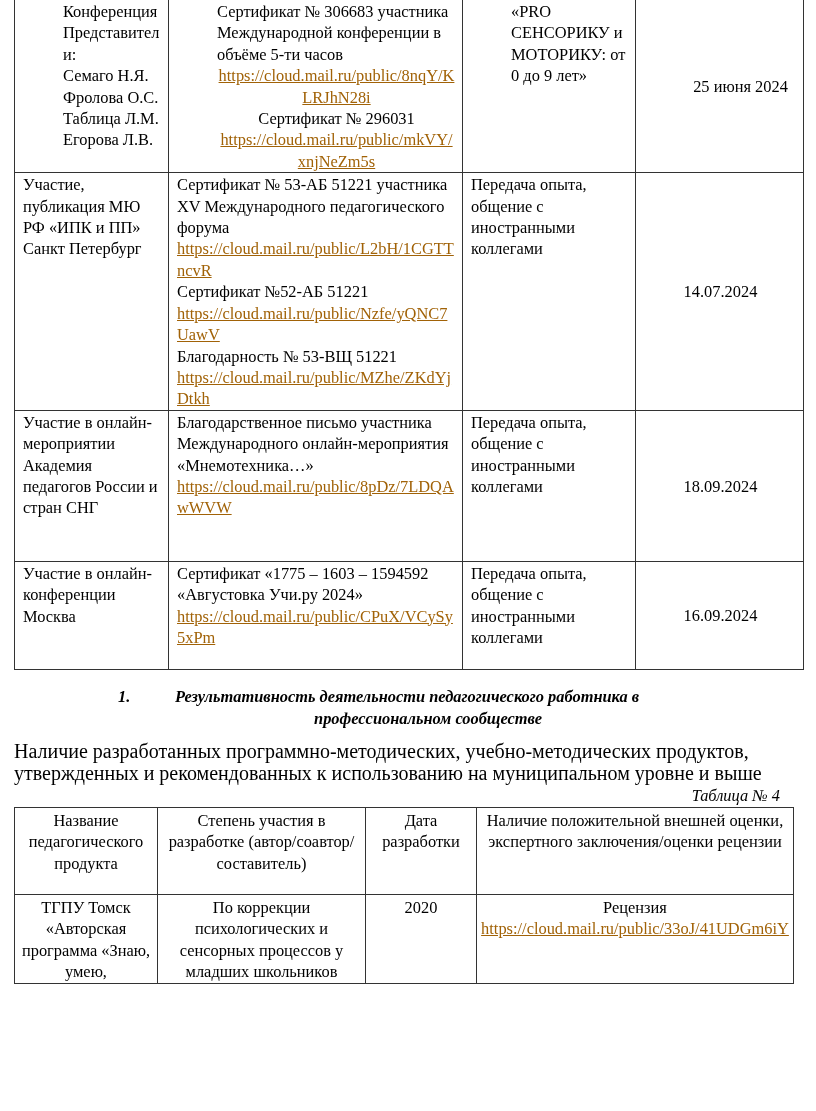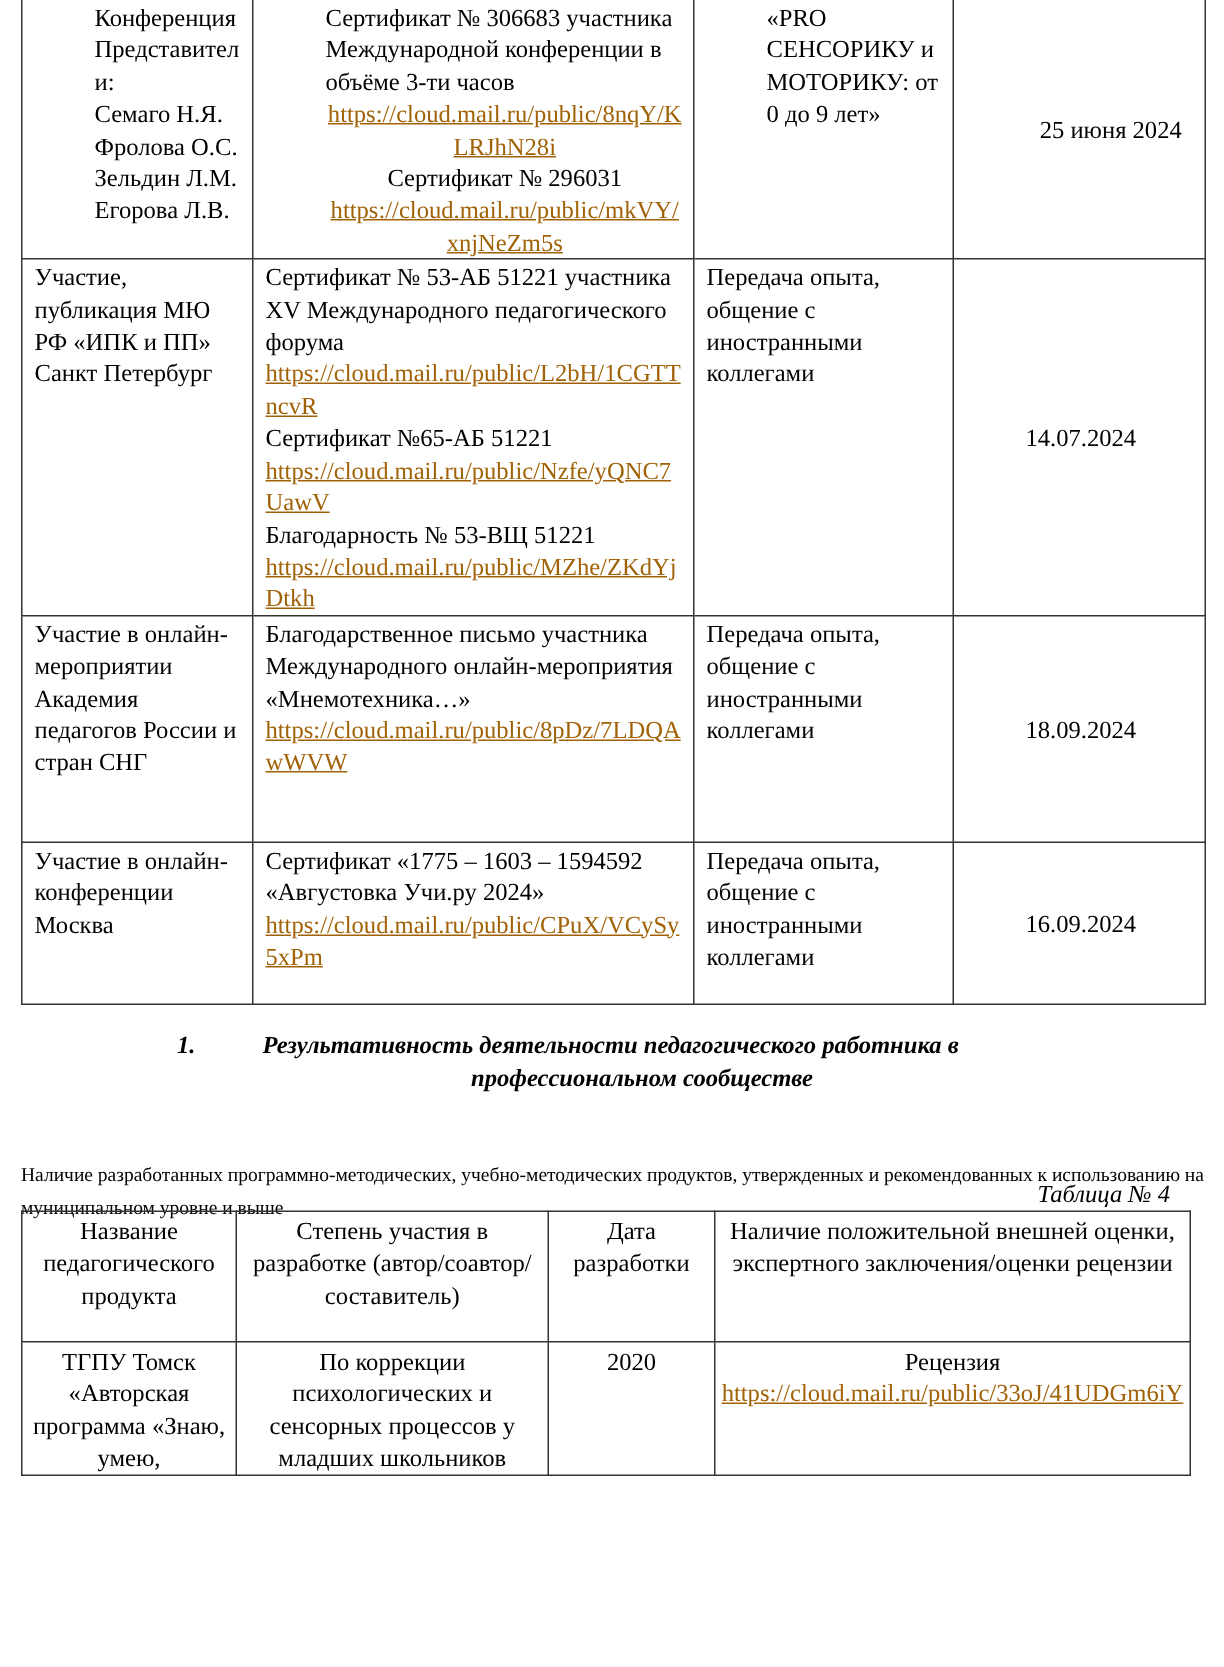--- a/index.html
+++ b/index.html
@@ -28,22 +28,22 @@
     #heading {
       position: absolute; left: 0; top: 686px; width: 816px;
       font-style: italic; font-weight: bold; font-size: 16.4px; line-height: 22px;
       font-family: "Liberation Serif", serif;
     }
     #heading .num { position: absolute; left: 118px; top: 0; }
     #heading .l1 { position: absolute; left: 175px; top: 0; }
     #heading .l2 { position: absolute; left: 0; width: 756px; top: 22px; text-align: center; padding-left: 100px; box-sizing: border-box; }
 
     #para {
-      position: absolute; left: 14px; top: 772px; width: 790px;
-      font-size: 13px; line-height: 21.5px;
+      position: absolute; left: 14px; top: 741px; width: 790px;
+      font-size: 20px; line-height: 21.5px;
     }
     #table-caption {
       position: absolute; right: 36px; top: 785px; font-style: italic; font-size: 16.4px;
     }
 
     #t2 { left: 14px; top: 807px; width: 779px; }
     #t2 .c1 { width: 143px; }
     #t2 .c2 { width: 208px; }
     #t2 .c3 { width: 111px; }
     #t2 .c4 { width: 317px; }
@@ -62,41 +62,41 @@
       <col class="c3">
       <col class="c4">
     </colgroup>
   <tbody>
     <tr class="r0">
       <td>
         <span class="line">Конференция</span>
         <span class="line">Представители:</span>
         <span class="line">Семаго Н.Я.</span>
         <span class="line">Фролова О.С.</span>
-        <span class="line">Зельдин Л.М.</span>
+        <span class="line">Таблица Л.М.</span>
         <span class="line">Егорова Л.В.</span>
       </td>
       <td>
-        <span class="line">Сертификат № 306683 участника Международной конференции в объёме 3-ти часов</span>
+        <span class="line">Сертификат № 306683 участника Международной конференции в объёме 5-ти часов</span>
         <a class="line center">https://cloud.mail.ru/public/8nqY/KLRJhN28i</a>
         <span class="line center">Сертификат № 296031</span>
         <a class="line center">https://cloud.mail.ru/public/mkVY/xnjNeZm5s</a>
       </td>
       <td>«PRO СЕНСОРИКУ и МОТОРИКУ: от 0 до 9 лет»</td>
       <td class="center vmid">25 июня 2024</td>
     </tr>
     <tr class="r1">
       <td>
         <span class="line">Участие, публикация МЮ РФ «ИПК и ПП»</span>
         <span class="line">Санкт Петербург</span>
       </td>
       <td>
         <span class="line">Сертификат № 53-АБ 51221 участника XV Международного педагогического форума</span>
         <a class="line">https://cloud.mail.ru/public/L2bH/1CGTTncvR</a>
-        <span class="line">Сертификат №65-АБ 51221</span>
+        <span class="line">Сертификат №52-АБ 51221</span>
         <a class="line">https://cloud.mail.ru/public/Nzfe/yQNC7UawV</a>
         <span class="line">Благодарность № 53-ВЩ 51221</span>
         <a class="line">https://cloud.mail.ru/public/MZhe/ZKdYjDtkh</a>
       </td>
       <td>Передача опыта, общение с иностранными коллегами</td>
       <td class="center vmid">14.07.2024</td>
     </tr>
     <tr class="r2">
       <td>
         <span class="line">Участие в онлайн-мероприятии Академия педагогов России и стран СНГ</span>

